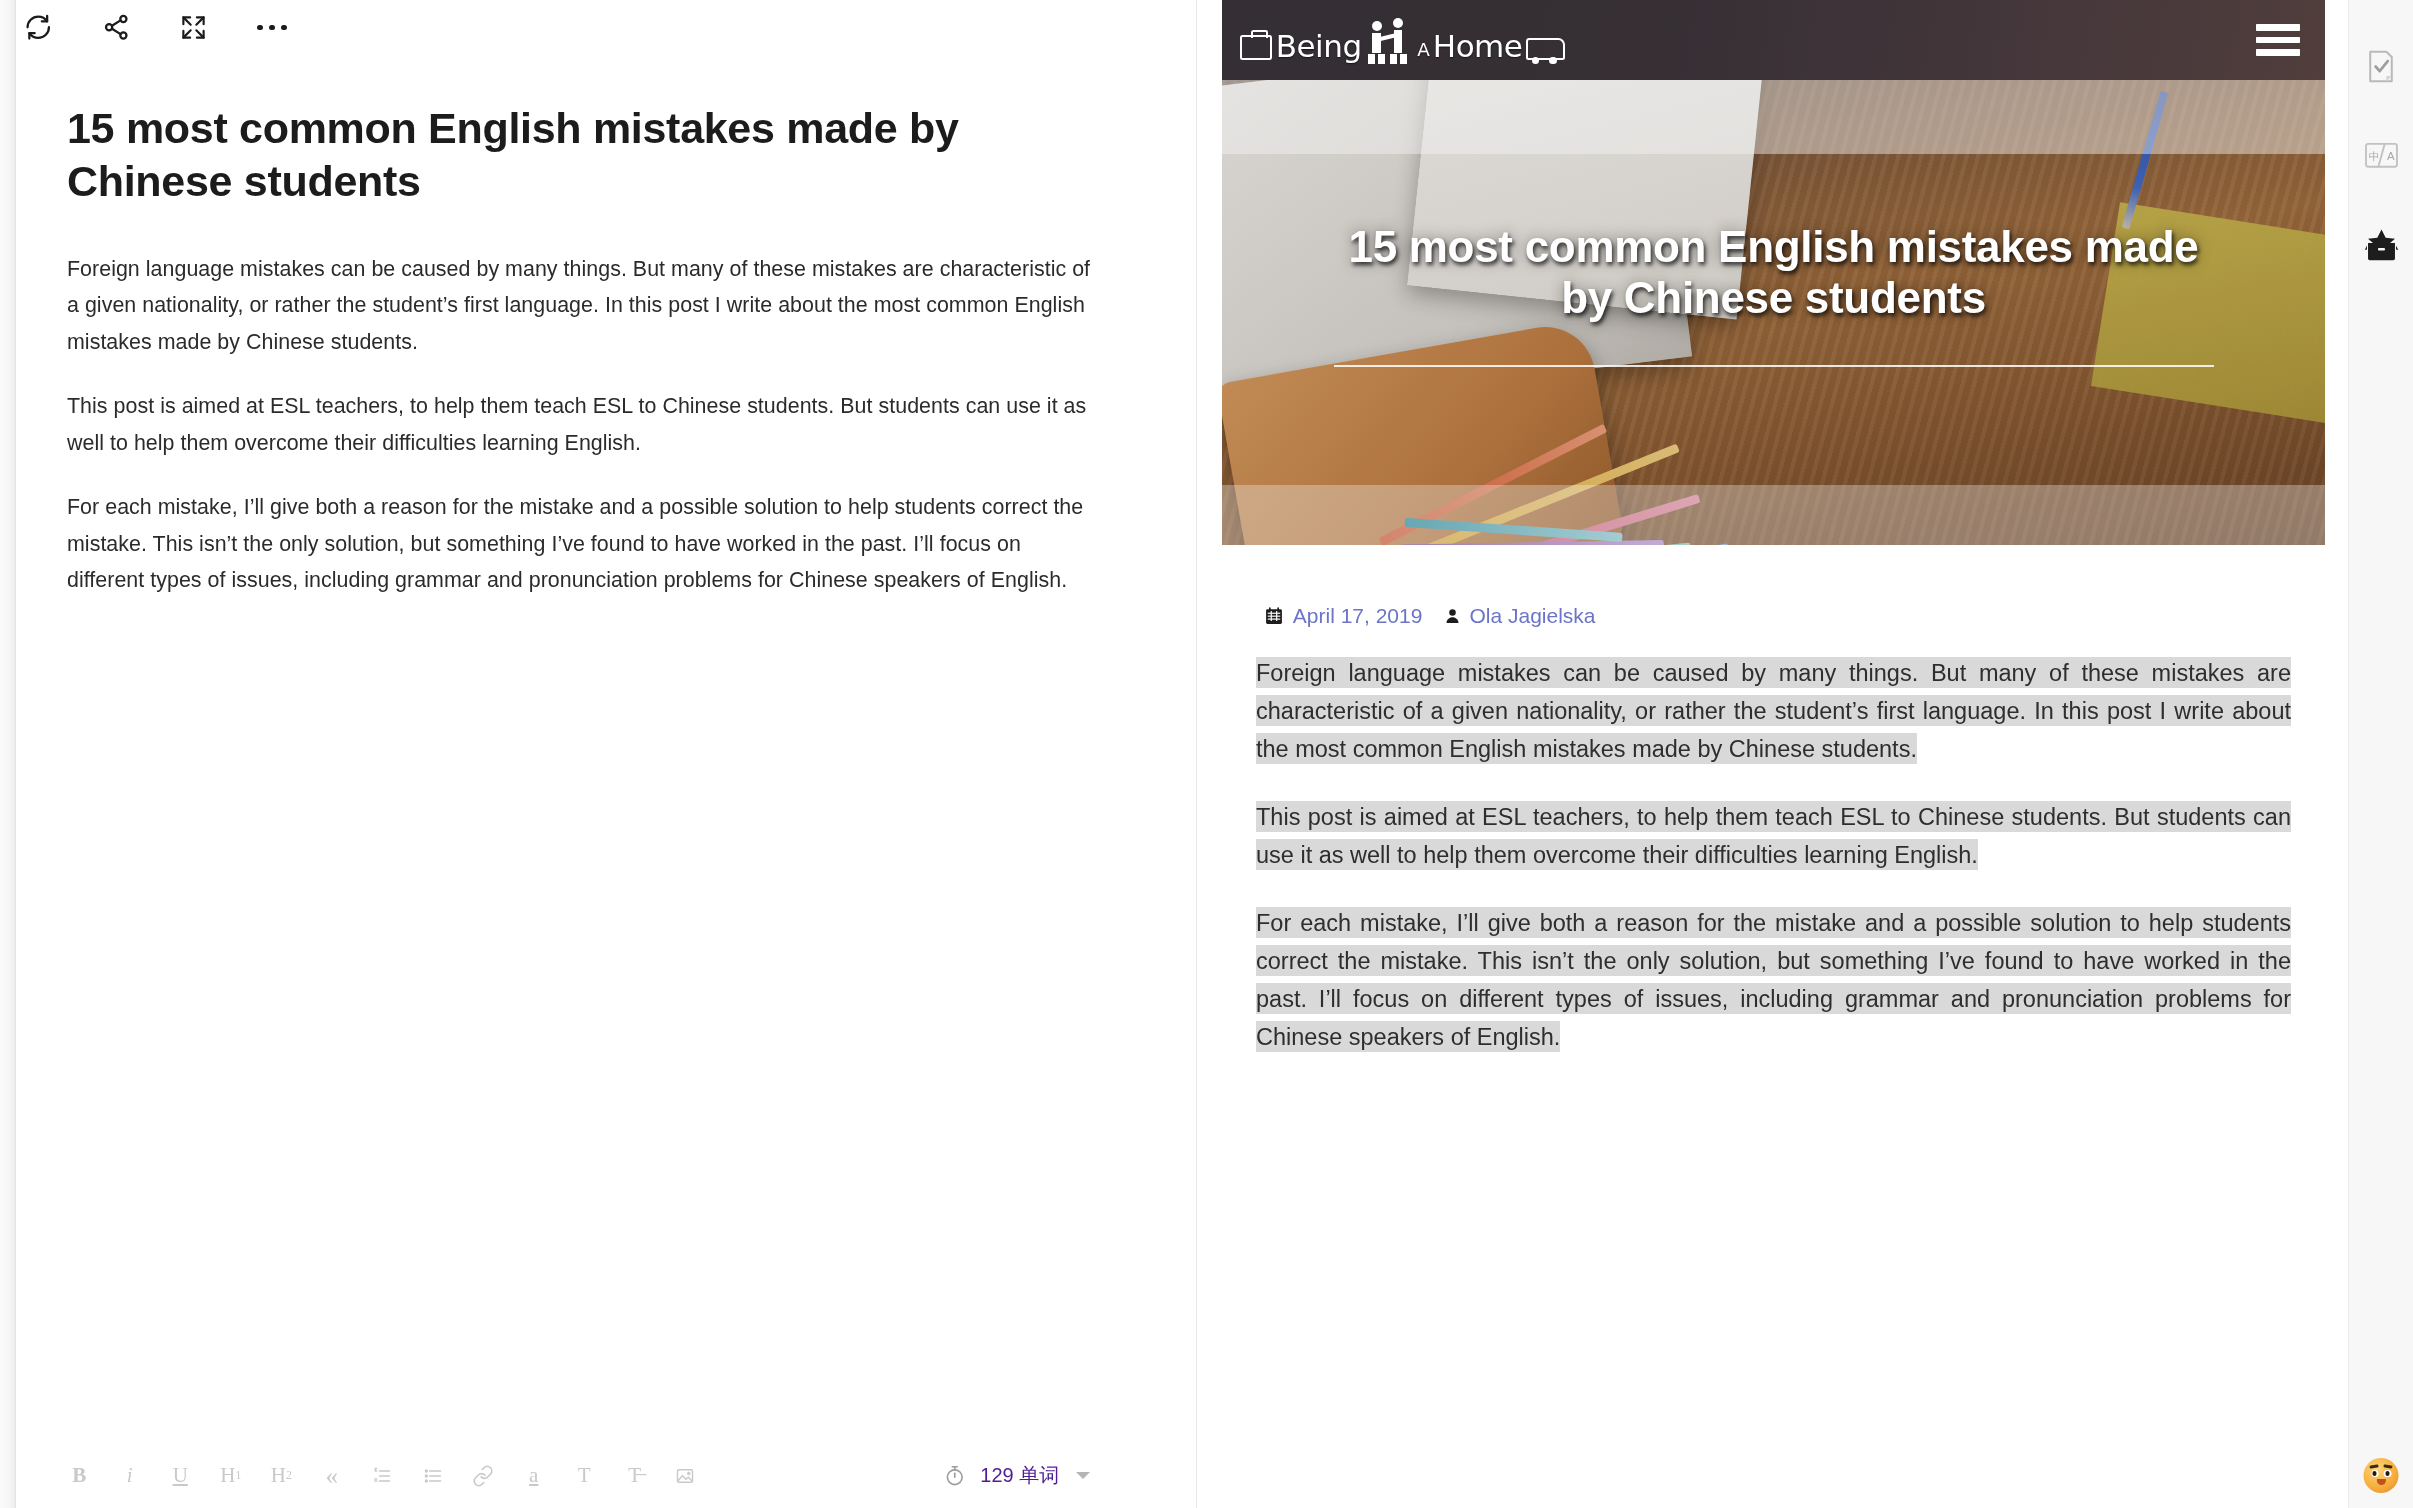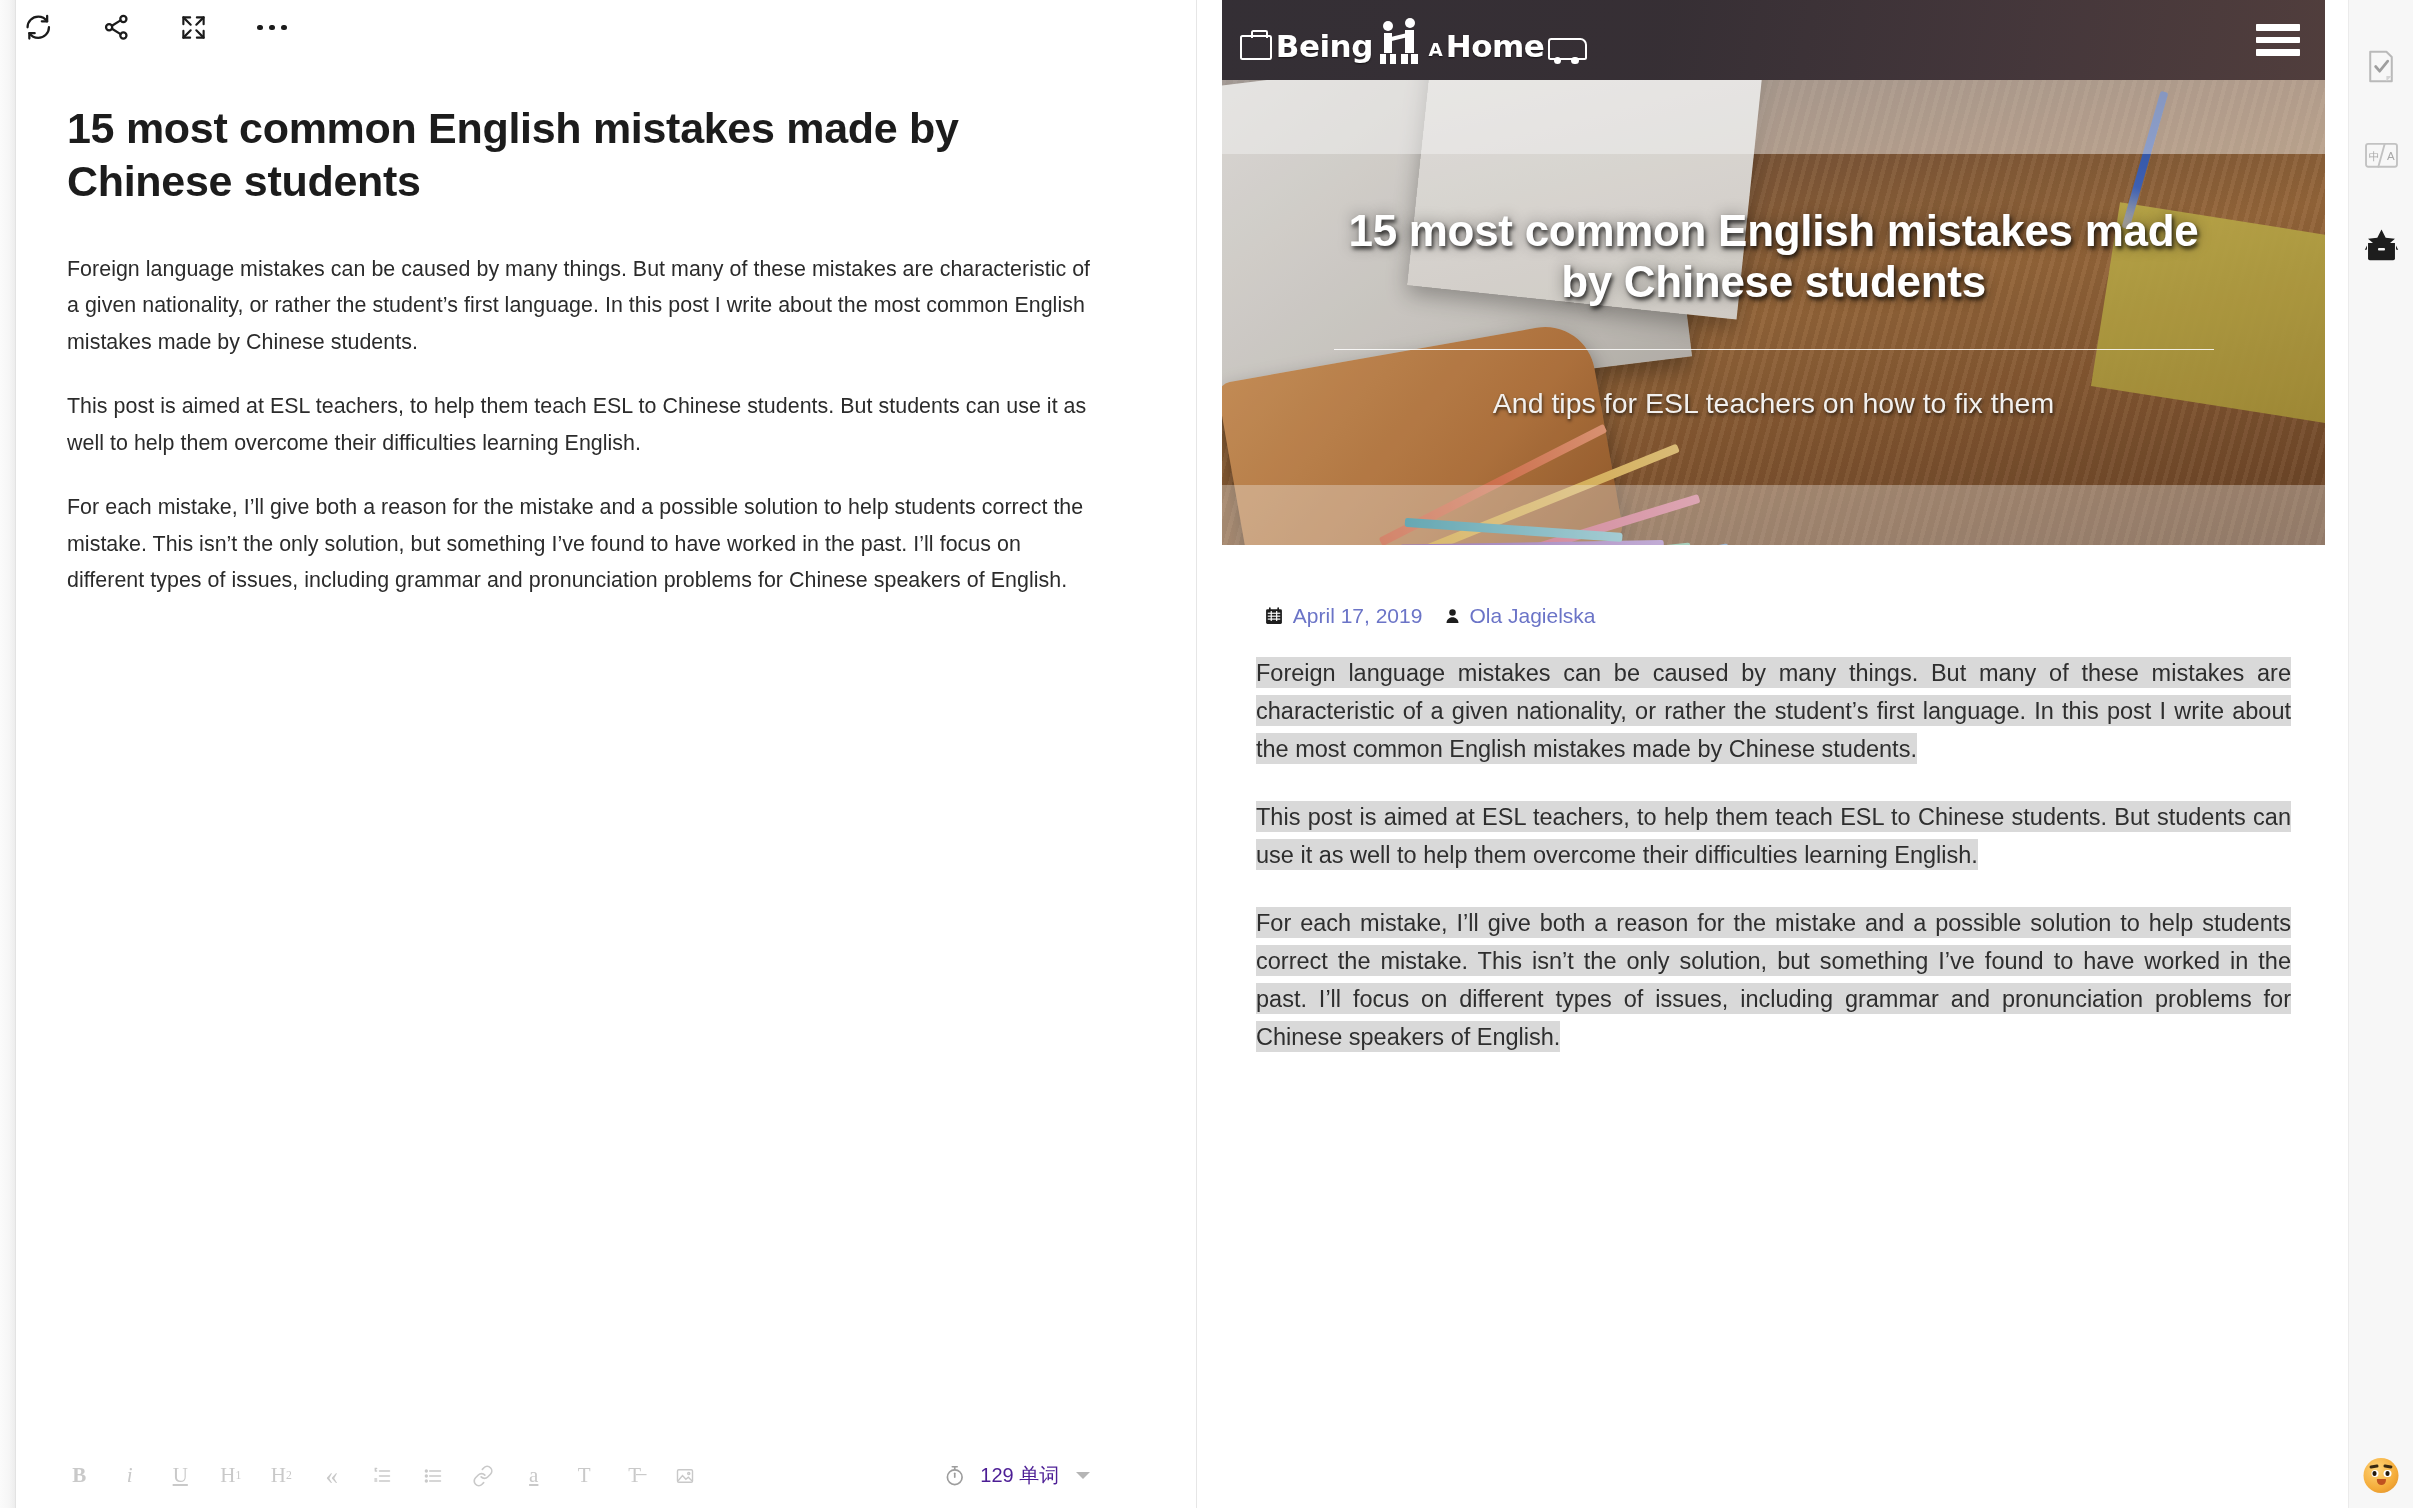--- a/index.html
+++ b/index.html
@@ -87,21 +87,21 @@
     display:flex; align-items:center; justify-content:space-between;
     padding:0 25px 0 18.4px; overflow:hidden;
   }
   .site-header:after{
     content:""; position:absolute; inset:0;
     background:linear-gradient(100deg,#393339 0%, #3d3338 40%, #554043 70%, #6d4e47 100%);
     opacity:.55;
   }
   .logo { position:relative; z-index:2; display:flex; align-items:flex-end; gap:3.4px; height:47px; }
   .logo-txt {
-    color:#ffffff; font-size:31px; font-weight:700; letter-spacing:-0.5px;
+    color:#ffffff; font-size:31px; font-weight:400; letter-spacing:-0.5px;
     font-family:"DejaVu Sans", sans-serif;
     text-shadow:0 0.8px 1.7px rgba(0,0,0,.6);
   }
   .logo-case {
     width:32px;height:25px;border:2.5px solid #fff;border-radius:2.5px;position:relative;margin-bottom:3.4px;
   }
   .logo-case:before{content:"";position:absolute;top:-7.5px;left:8.4px;width:13.4px;height:5.9px;border:2.5px solid #fff;border-bottom:none;border-radius:2.5px 2.5px 0 0;}
   .logo-fig { position:relative; width:49px; height:49px; }
   .logo-fig span{position:absolute;background:#fff;}
   .logo-van {
@@ -369,21 +369,20 @@
           <i style="left:8%;bottom:54px;width:46%;background:linear-gradient(90deg,#7a47a8,#bb96dd);transform:rotate(12deg);"></i>
           <i style="left:5%;bottom:65px;width:44%;background:linear-gradient(90deg,#d8542a,#f0a17e);transform:rotate(-14deg);"></i>
           <i style="left:10%;bottom:79px;width:38%;background:linear-gradient(90deg,#1f8fa3,#89cdd9);transform:rotate(17deg);"></i>
         </div>
         <div class="hero-overlay"></div>
         <div class="hero-band-top"></div>
         <div class="hero-band-bot"></div>
         <div class="hero-textwrap">
           <div class="hero-title">15 most common English mistakes made by Chinese students</div>
           <div class="hero-rule"></div>
-          <div class="hero-sub">And tips for ESL teachers on how to fix them</div>
         </div>
       </div>
 
       <div class="site-body">
 
 
         <div class="post-meta">
           <span class="mi">
             <svg width="20" height="20" viewBox="0 0 24 24" fill="#1d1d1d">
               <rect x="2.5" y="4" width="19" height="17.5" rx="1.6"></rect>

